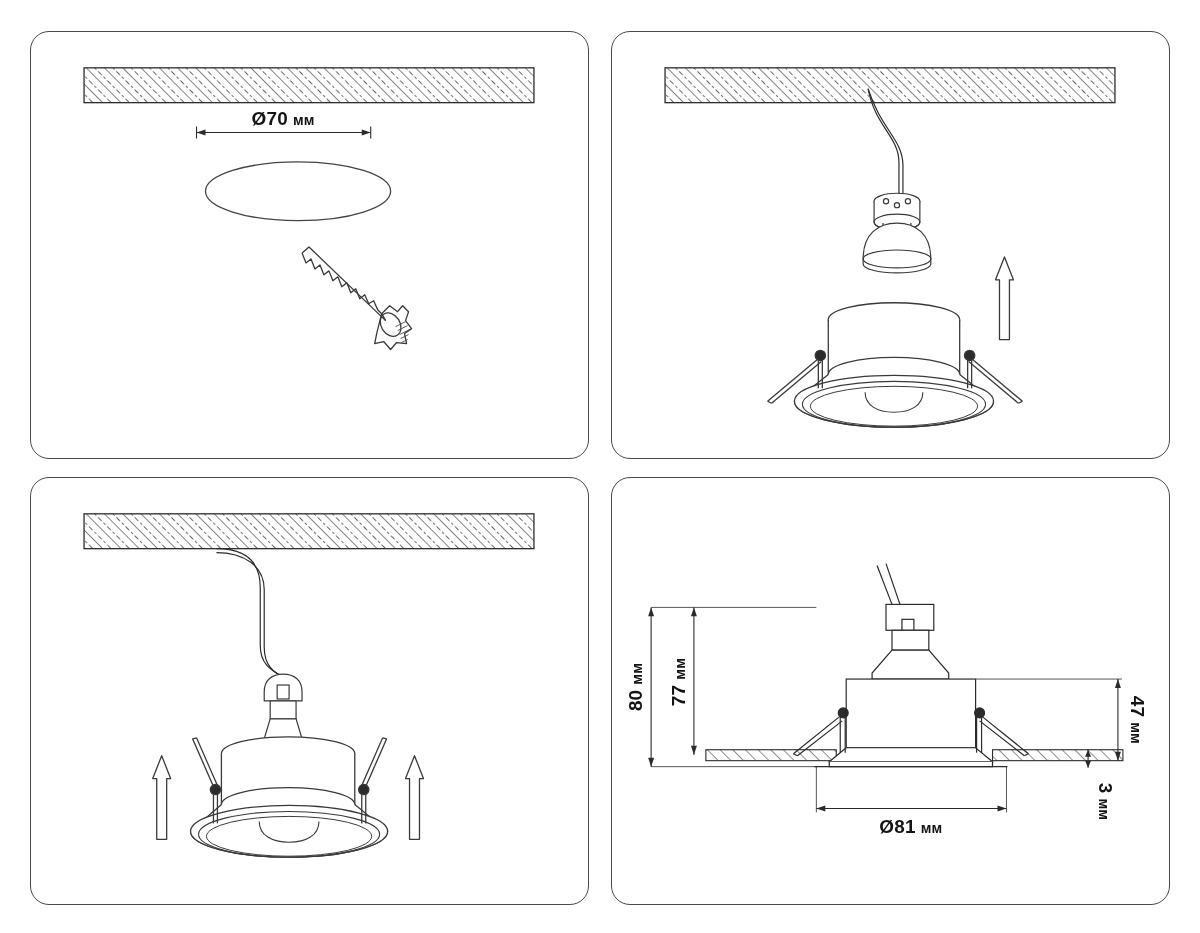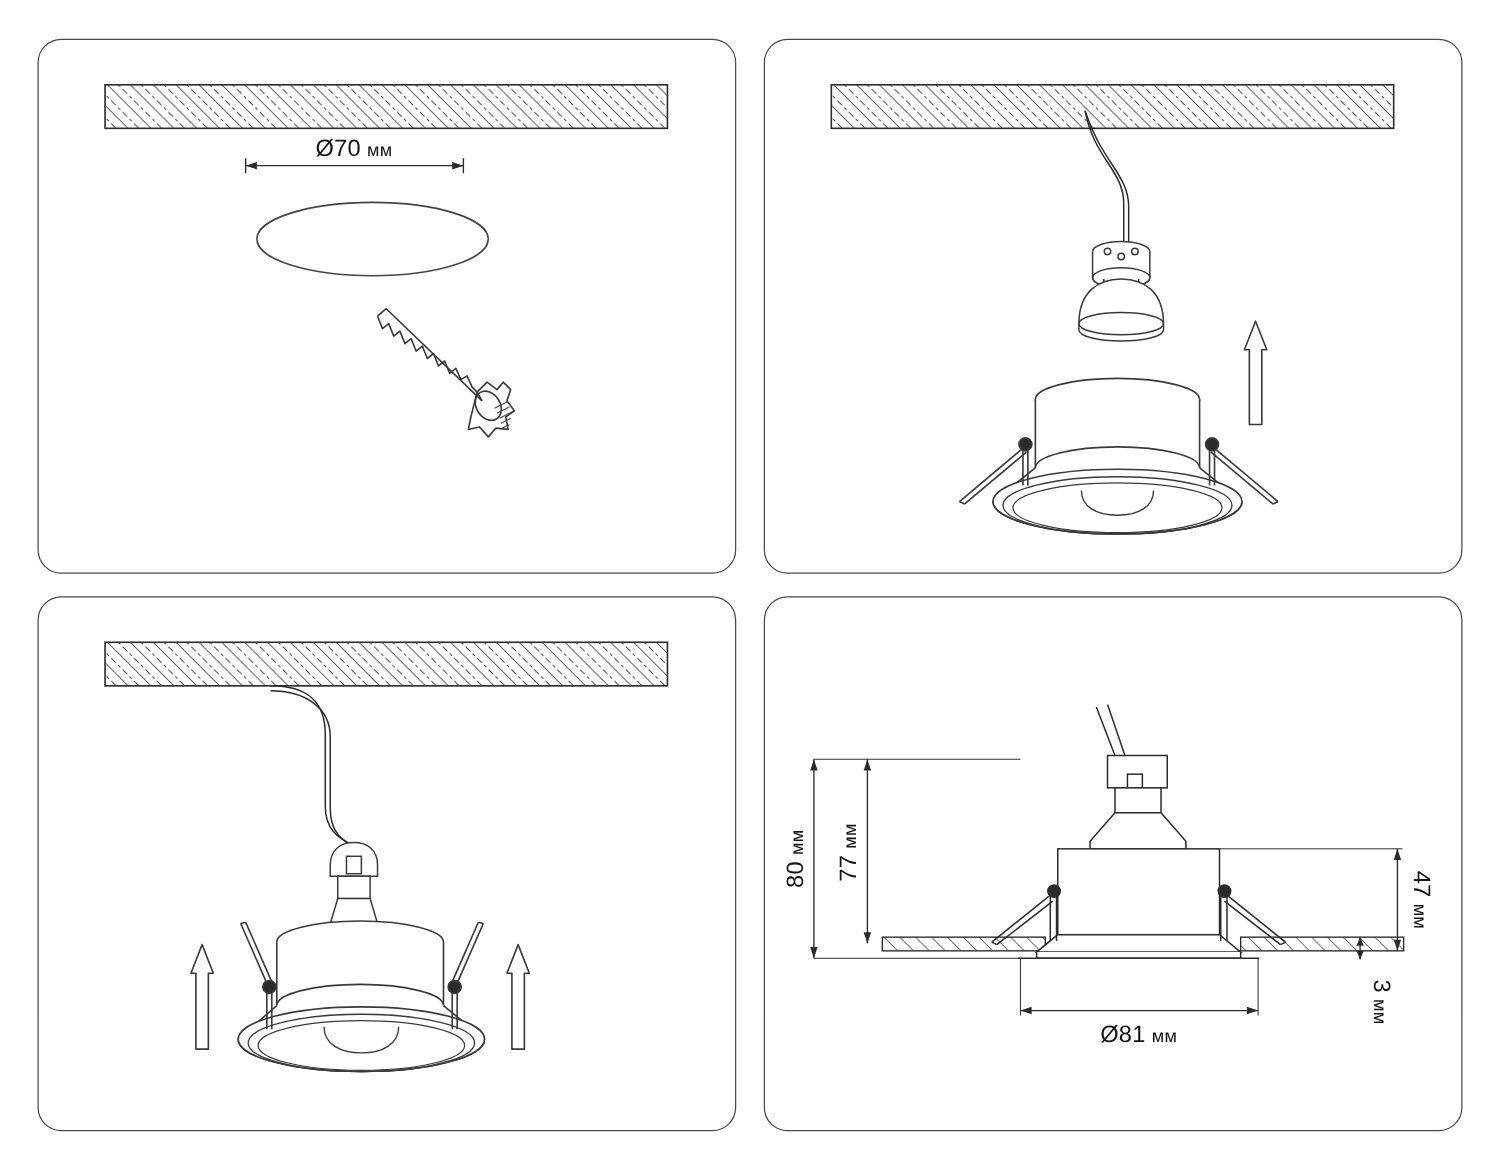--- a/index.html
+++ b/index.html
@@ -10,20 +10,21 @@
   }
   body {
     font-family: "Liberation Sans", sans-serif;
   }
   #sheet {
     position: relative;
     width: 1200px;
     height: 933px;
     background: #ffffff;
     overflow: hidden;
+    font-weight: bold;
   }
   .panel {
     position: absolute;
     box-sizing: border-box;
     border: 1.3px solid #4a4a4a;
     border-radius: 19px;
     background: #ffffff;
   }
   #panel-1 { left: 30px;  top: 31px;  width: 559px; height: 428px; }
   #panel-2 { left: 611px; top: 31px;  width: 559px; height: 428px; }

